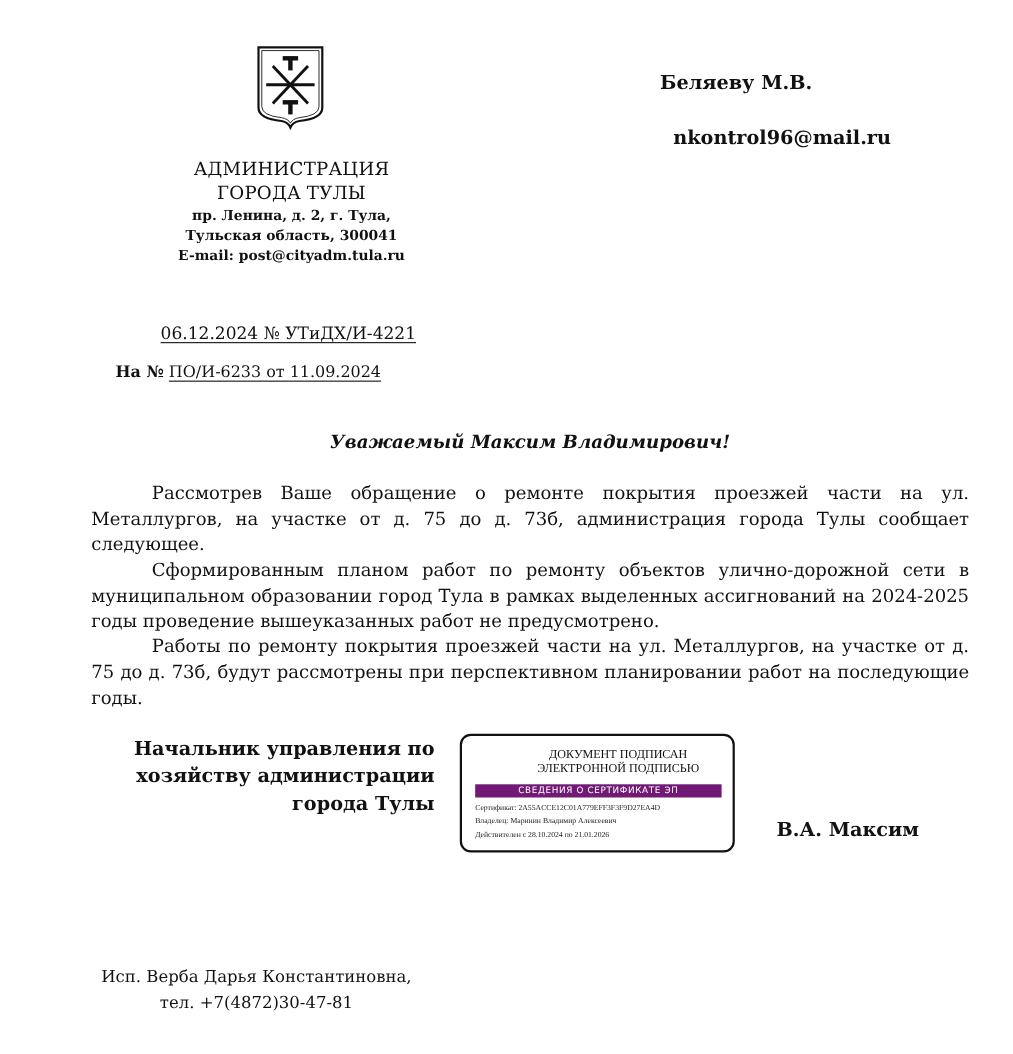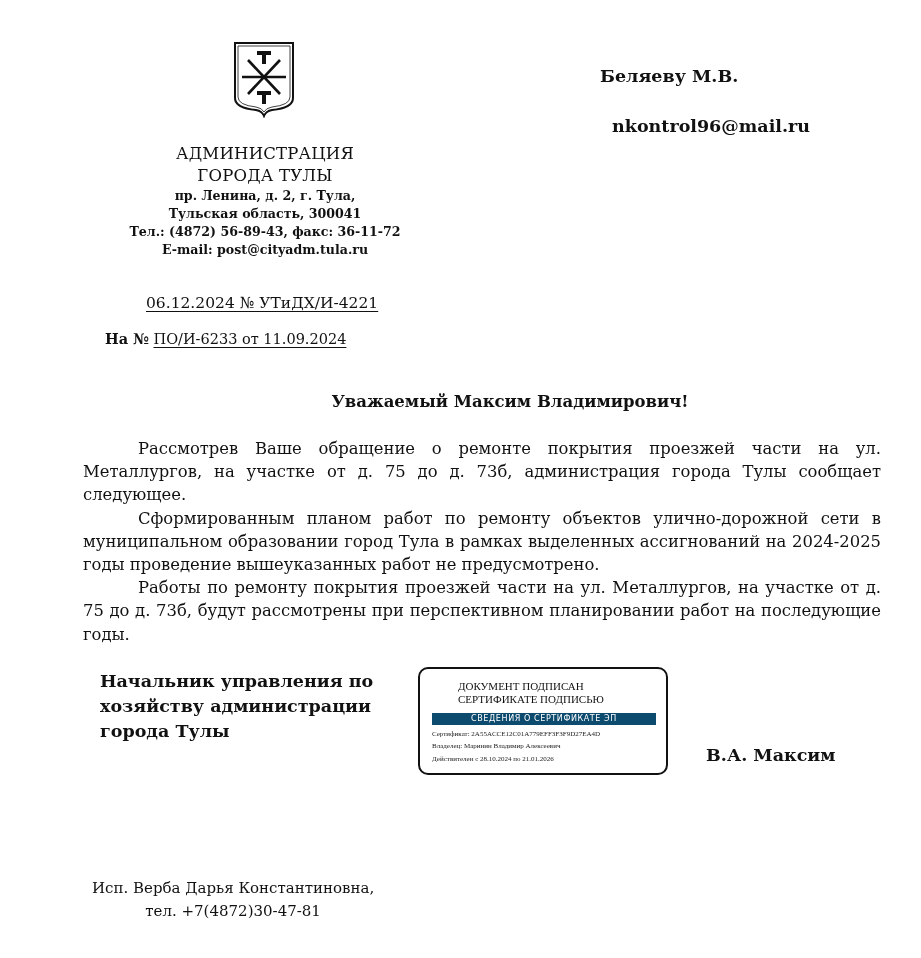--- a/index.html
+++ b/index.html
@@ -20,42 +20,42 @@
   }
   .outgoing {
     left: 146px; top: 294px; font-size: 15.5px; text-decoration: underline;
     text-underline-offset: 3px; text-decoration-thickness: 1px;
   }
   .incoming { left: 105px; top: 330px; font-size: 14.5px; text-align: right; }
   .incoming .lbl { font-weight: bold; }
   .incoming .val { text-decoration: underline; text-underline-offset: 3px; text-decoration-thickness: 1px; }
   .recipient-name { left: 600px; top: 66px; width: 200px; text-align: left; font-weight: bold; font-size: 17.5px; }
   .recipient-email { left: 590px; top: 116px; width: 220px; text-align: right; font-weight: bold; font-size: 17.5px; }
-  .salutation { left: 300px; top: 392px; width: 420px; text-align: center; font-weight: bold; font-size: 16.5px; }
+  .salutation { left: 300px; top: 392px; width: 420px; text-align: left; font-weight: bold; font-size: 16.5px; font-style: italic; }
   .body-text {
     left: 83px; top: 437px; width: 798px;
     font-size: 16.4px; line-height: 23.2px; text-align: justify;
   }
   .body-text p { margin: 0; text-indent: 55px; }
   .signer-title {
-    left: 100px; top: 669px; width: 295px; text-align: left;
+    left: 100px; top: 669px; width: 295px; text-align: right;
     font-weight: bold; font-size: 17.5px; line-height: 25px;
   }
   .stamp {
     left: 418px; top: 667px; width: 250px; height: 108px;
     border: 2px solid #111; border-radius: 10px; box-sizing: border-box;
   }
   .stamp-title {
-    position: absolute; left: 0; top: 11px; width: 100%; text-align: left;
+    position: absolute; left: 0; top: 11px; width: 100%; text-align: center;
     font-size: 11px; line-height: 13px; padding-left: 38px; box-sizing: border-box;
     font-family: "Liberation Serif", serif;
   }
   .stamp-bar {
     position: absolute; left: 12px; top: 44px; width: 224px; height: 12px;
-    background: #0c4a6e; color: #fff; text-align: center;
+    background: #701a75; color: #fff; text-align: center;
     font-family: "DejaVu Sans", sans-serif; font-size: 8px; line-height: 12px; letter-spacing: 0.6px;
   }
   .stamp-line {
     position: absolute; left: 12px; font-size: 7px; line-height: 9px;
     font-family: "Liberation Serif", serif; color: #222; white-space: nowrap;
   }
   .signer-name { left: 706px; top: 745px; font-weight: bold; font-size: 17.5px; }
   .executor {
     left: 92px; top: 877px; font-size: 15px; line-height: 23px; text-align: center;
   }
@@ -78,21 +78,20 @@
 </div>
 
 <div class="abs org-name">
   <div>АДМИНИСТРАЦИЯ</div>
   <div>ГОРОДА ТУЛЫ</div>
 </div>
 
 <div class="abs org-contacts">
   <div>пр. Ленина, д. 2, г. Тула,</div>
   <div>Тульская область, 300041</div>
-  <div>Тел.: (4872) 56-89-43, факс: 36-11-72</div>
   <div>E-mail: post@cityadm.tula.ru</div>
 </div>
 
 <div class="abs outgoing">06.12.2024 № УТиДХ/И-4221</div>
 
 <div class="abs incoming">
   <span class="lbl">На №</span>
   <span class="val">ПО/И-6233 от 11.09.2024</span>
 </div>
 
@@ -109,21 +108,21 @@
 
 <div class="abs signer-title">
   <div>Начальник управления по</div>
   <div>хозяйству администрации</div>
   <div>города Тулы</div>
 </div>
 
 <div class="abs stamp">
   <div class="stamp-title">
     <div>ДОКУМЕНТ ПОДПИСАН</div>
-    <div>СЕРТИФИКАТЕ ПОДПИСЬЮ</div>
+    <div>ЭЛЕКТРОННОЙ ПОДПИСЬЮ</div>
   </div>
   <div class="stamp-bar">СВЕДЕНИЯ О СЕРТИФИКАТЕ ЭП</div>
   <div class="stamp-line" style="top:61px">Сертификат: 2A55ACCE12C01A779EFF3F3F9D27EA4D</div>
   <div class="stamp-line" style="top:73px">Владелец: Маринин Владимир Алексеевич</div>
   <div class="stamp-line" style="top:86px">Действителен с 28.10.2024 по 21.01.2026</div>
 </div>
 
 <div class="abs signer-name">В.А. Максим</div>
 
 <div class="abs executor">

